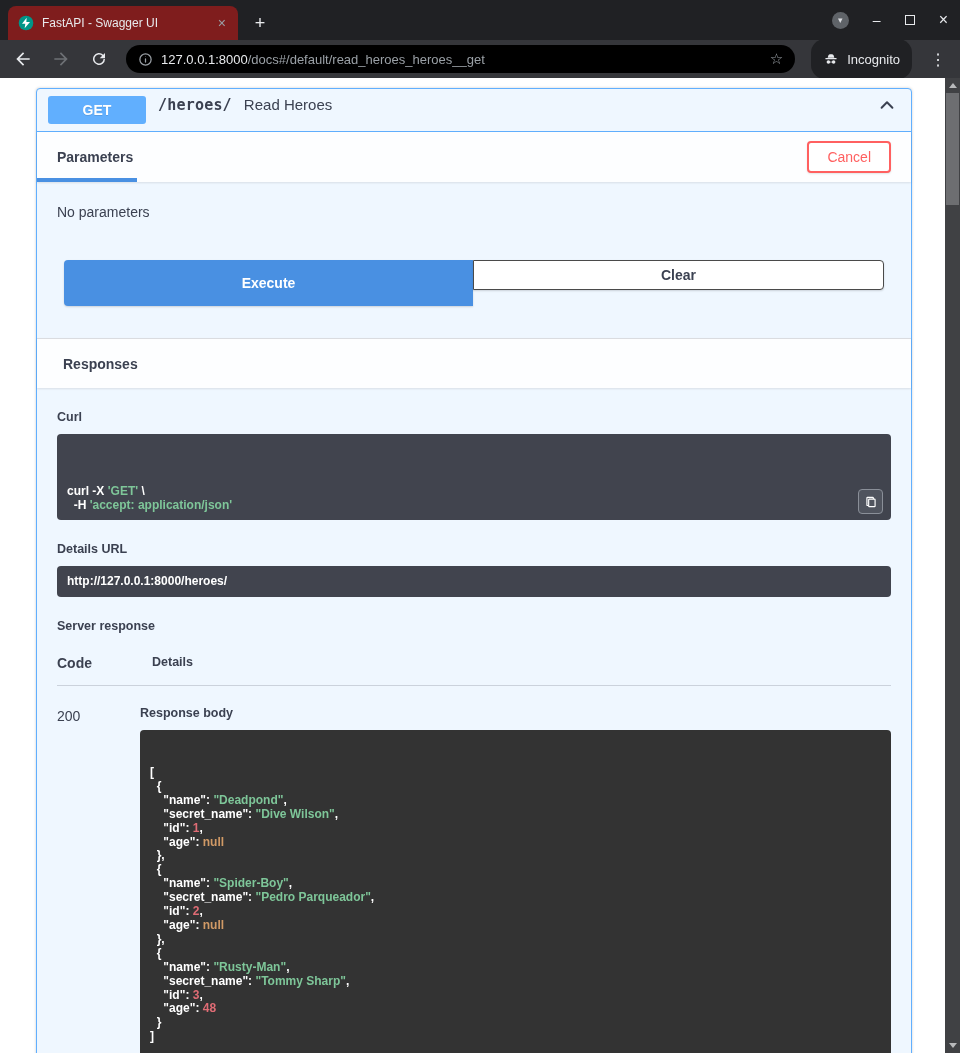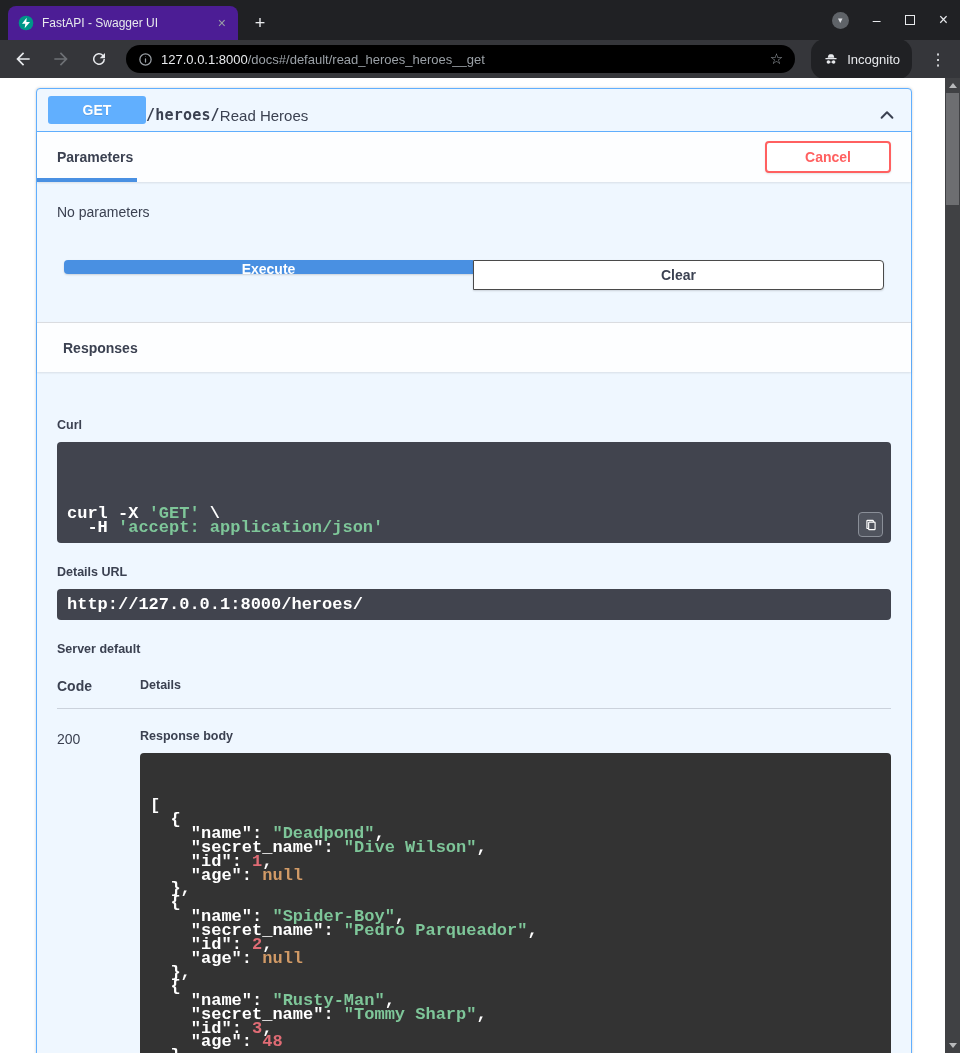--- a/index.html
+++ b/index.html
@@ -8,21 +8,21 @@
     width:960px; height:1053px; overflow:hidden;
     font-family:"Liberation Sans", sans-serif;
     background:#fff;
   }
 
   
   .tabstrip {
     height:40px; background:#202124; display:flex; align-items:flex-end; position:relative;
   }
   .tab {
-    width:230px; height:34px; margin-left:8px; background:#4c1d95;
+    width:230px; height:34px; margin-left:8px; background:#7f1d1d;
     border-radius:8px 8px 0 0; display:flex; align-items:center; gap:8px;
     padding:0 10px; color:#e8eaed; font-size:12px;
   }
   .tab-title { flex:1; white-space:nowrap; overflow:hidden; }
   .tab-close { color:#9aa0a6; font-size:14px; padding:0 2px; cursor:pointer; }
   .newtab-btn {
     width:28px; height:28px; margin:0 0 3px 8px; border-radius:50%;
     color:#e8eaed; font-size:18px; display:flex; align-items:center; justify-content:center;
   }
   .win-controls {
@@ -71,21 +71,21 @@
   .tri-down { width:0; height:0; border-left:4px solid transparent; border-right:4px solid transparent; border-top:5px solid #b8b9bb; }
   .sb-thumb { position:absolute; left:1px; top:15px; width:13px; height:112px; background:#6d6e71; }
 
   .opblock {
     position:absolute; left:36px; top:10px; width:876px;
     border:1px solid var(--method-get); border-radius:4px;
     background:#eff7ff; box-shadow:0 0 3px rgba(0,0,0,.19);
     padding-bottom:60px;
   }
   .opblock-summary {
-    display:flex; align-items:flex-end; gap:0; padding:7px 11px;
+    display:flex; align-items:flex-start; gap:12px; padding:7px 11px;
     border-bottom:1px solid var(--method-get); cursor:pointer;
   }
   .method-badge {
     background:var(--method-get); color:#fff; font-weight:bold; font-size:14px;
     width:98px; text-align:center; padding:6px 0; border-radius:3px;
     text-shadow:0 1px 0 rgba(0,0,0,.1);
   }
   .op-path {
     font-family:"DejaVu Sans Mono", monospace; font-size:15px; font-weight:bold;
     color:#3b4151; letter-spacing:.2px;
@@ -95,47 +95,47 @@
 
   .section-header {
     background:rgba(255,255,255,.85); box-shadow:0 1px 2px rgba(0,0,0,.1);
     min-height:50px; display:flex; align-items:center; justify-content:space-between;
     padding:8px 20px; position:relative;
   }
   .section-title { font-size:14px; font-weight:bold; color:#3b4151; }
   .tab-underline { position:absolute; left:0; bottom:0; width:100px; height:4px; background:var(--execute); }
   .btn-cancel {
     background:#fff; border:2px solid var(--cancel); color:var(--cancel);
-    font-weight:bold; font-size:14px; border-radius:4px; padding:6px 38px;
+    font-weight:normal; font-size:14px; border-radius:4px; padding:6px 18px;
     font-family:inherit; cursor:pointer; box-shadow:0 1px 2px rgba(0,0,0,.1);
   }
 
   .no-params { padding:22px 20px 30px; font-size:14px; color:#3b4151; }
 
   .execute-row { display:flex; padding:10px 27px 32px; }
   .btn-execute {
-    flex:1; height:14px; background:var(--execute); border:none; color:#fff;
+    flex:1; height:46px; background:var(--execute); border:none; color:#fff;
     font-weight:bold; font-size:14px; border-radius:4px 0 0 4px; font-family:inherit;
     cursor:pointer; box-shadow:0 1px 2px rgba(0,0,0,.15);
   }
   .btn-clear {
     flex:1; height:30px; background:#fff; border:1px solid #4a4a4a; color:#3b4151;
     font-weight:bold; font-size:14px; border-radius:0 4px 4px 0; font-family:inherit;
     cursor:pointer; box-shadow:0 1px 2px rgba(0,0,0,.15);
   }
 
   .responses-header { border-top:1px solid rgba(59,65,81,.18);padding-left:26px; }
 
   .responses-inner { padding:14px 20px 20px; }
   .block-label { font-size:12.5px; font-weight:bold; color:#3b4151; margin:22px 0 10px; }
   .block-label.first { margin-top:22px; }
 
   .code-block {
     background:#41444e; border-radius:4px; padding:8px 10px;
-    font-family:Liberation Mono, monospace; font-weight:bold; font-size:17px;
+    font-family:Liberation Sans, sans-serif; font-weight:bold; font-size:12px;
     color:#fff; position:relative; white-space:pre; overflow:hidden;
   }
   .curl-block div { line-height:14px; }
   .request-url-block { padding:9px 10px; line-height:13px; }
 
   .dark-body { background:#333333; }
   .response-body-block div { line-height:13.9px; }
 
   .tok-plain { color:#fff; }
   .tok-key { color:#fff; }
@@ -146,21 +146,21 @@
   .copy-btn {
     position:absolute; right:8px; bottom:6px; width:25px; height:25px;
     background:#50545e; border:1px solid #8a8f98; border-radius:4px;
     display:flex; align-items:center; justify-content:center; cursor:pointer;
   }
 
   .responses-table { margin-top:6px; }
   .rt-head { display:flex; padding:12px 0 14px; border-bottom:1px solid rgba(59,65,81,.2); }
   .col-code { width:83px; }
   .rt-head .col-code { font-size:14px; font-weight:bold; color:#3b4151; }
-  .rt-head .col-details { font-size:12.5px; font-weight:bold; color:#3b4151; }
+  .rt-head .col-details { font-size:12.5px; font-weight:bold; color:#3b4151;margin-left:12px; }
   .rt-row { display:flex; padding-top:16px; }
   .code-value { width:83px; font-size:14px; color:#3b4151; padding-top:6px; }
   .details-cell { flex:1; min-width:0; position:relative; }
   .details-cell .block-label:first-child { margin-top:4px; }
 </style>
 </head>
 <body>
 
 <div class="tabstrip">
   <div class="tab">
@@ -251,34 +251,34 @@
       <button class="btn-execute">Execute</button>
       <button class="btn-clear">Clear</button>
     </div>
 
     <div class="section-header responses-header">
       <span class="section-title">Responses</span>
     </div>
 
     <div class="responses-inner">
 
-      <div class="block-label first" style="margin-top:32px;">Curl</div>
+      <div class="block-label first" style="margin-top:8px;">Curl</div>
       <div class="code-block curl-block">
         <span class="copy-btn">
           <svg width="14" height="14" viewBox="0 0 24 24" fill="none" stroke="#fff" stroke-width="2">
               <rect x="8" y="7" width="11" height="13" rx="1"></rect>
               <path d="M16 7V5a1 1 0 0 0-1-1H6a1 1 0 0 0-1 1v12a1 1 0 0 0 1 1h2"></path>
             </svg>
         </span>
       <div><span class="tok-plain">curl -X </span><span class="tok-string">'GET'</span><span class="tok-plain"> \</span></div><div><span class="tok-plain">  -H </span><span class="tok-string">'accept: application/json'</span></div></div>
 
       <div class="block-label">Details URL</div>
       <div class="code-block request-url-block">http://127.0.0.1:8000/heroes/</div>
 
-      <div class="block-label">Server default</div>
+      <div class="block-label">Server response</div>
 
       <div class="responses-table">
         <div class="rt-head">
           <span class="col-code">Code</span>
           <span class="col-details">Details</span>
         </div>
         <div class="rt-row">
           <span class="code-value">200</span>
           <div class="details-cell">
 

